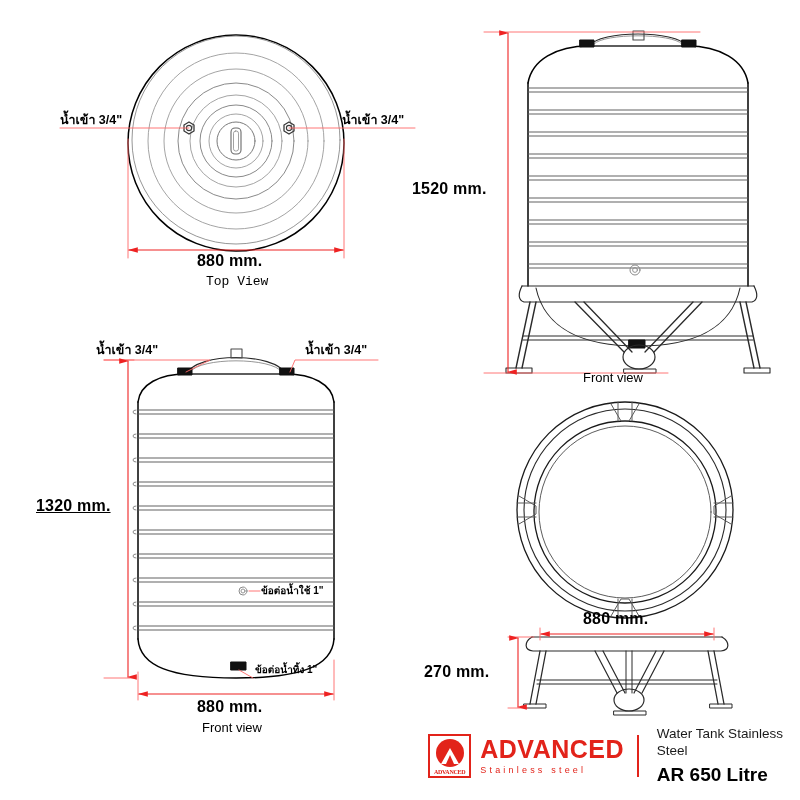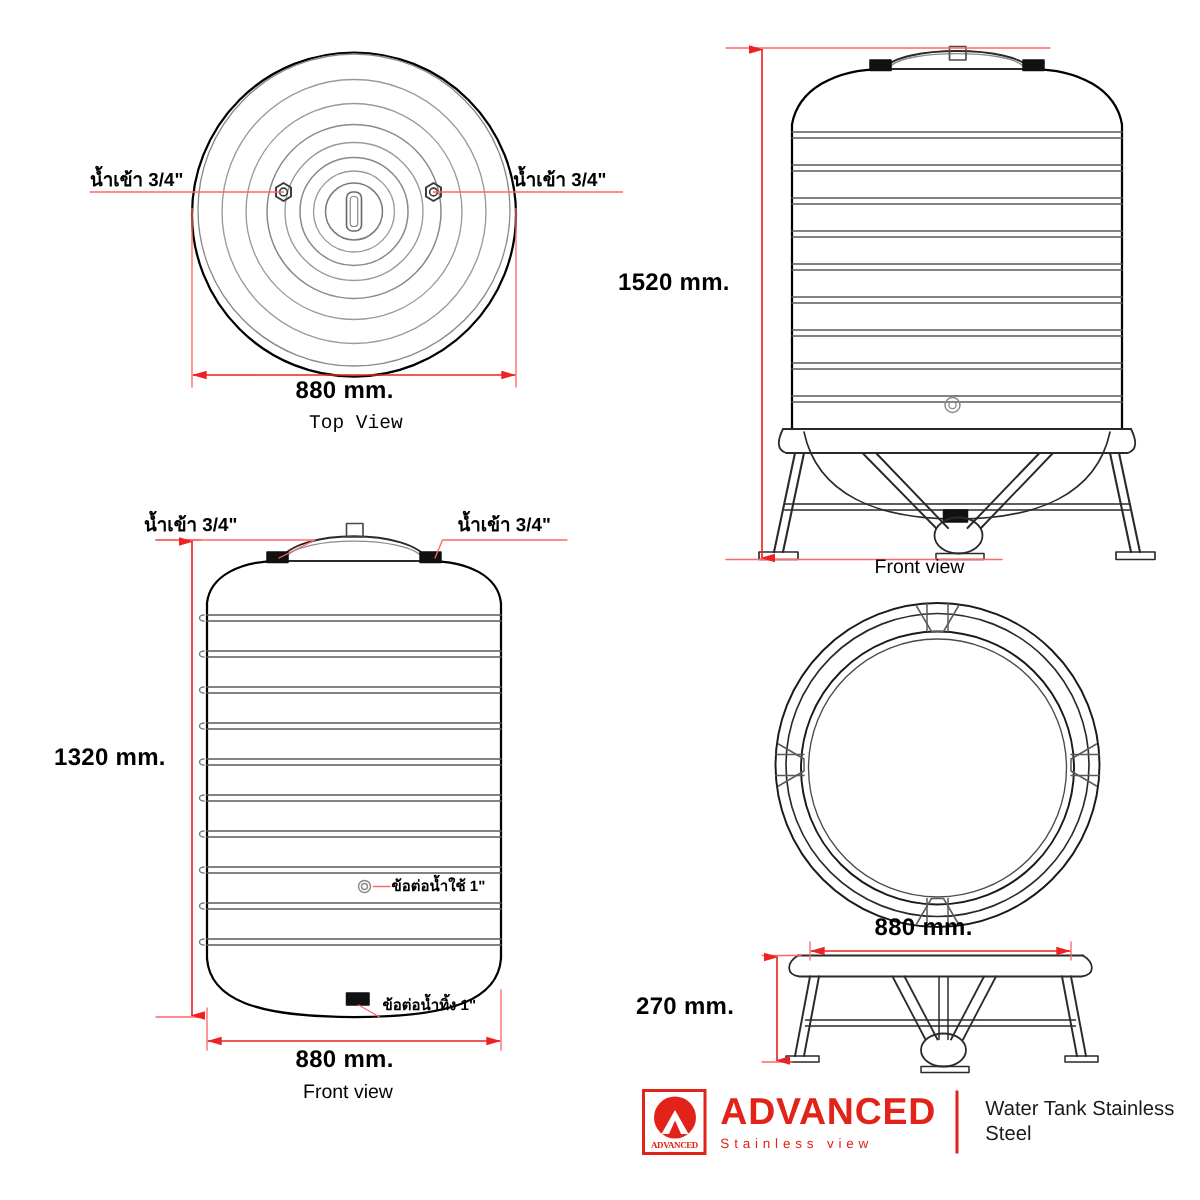--- a/index.html
+++ b/index.html
@@ -427,38 +427,39 @@
 
   <div class="lbl callout" style="left:60px; top:110px;">น้ำเข้า 3/4"</div>
   <div class="lbl callout" style="left:342px; top:110px;">น้ำเข้า 3/4"</div>
   <div class="lbl dim-value" style="left:197px; top:252px;">880 mm.</div>
   <div class="lbl view-name" style="left:206px; top:274px;font-family:Liberation Mono, monospace;">Top View</div>
 
   <div class="lbl callout" style="left:96px; top:340px;">น้ำเข้า 3/4"</div>
   <div class="lbl callout" style="left:305px; top:340px;">น้ำเข้า 3/4"</div>
   <div class="lbl callout-sm" style="left:261px; top:583px;">ข้อต่อน้ำใช้ 1"</div>
   <div class="lbl callout-sm" style="left:255px; top:662px;">ข้อต่อน้ำทิ้ง 1"</div>
-  <div class="lbl dim-value" style="left:36px; top:497px;">1320 mm.</div>
+  <div class="lbl dim-value" style="left:36px; top:497px;text-decoration:underline;">1320 mm.</div>
   <div class="lbl dim-value" style="left:197px; top:698px;">880 mm.</div>
   <div class="lbl view-name" style="left:202px; top:720px;">Front view</div>
 
   <div class="lbl dim-value" style="left:412px; top:180px;">1520 mm.</div>
   <div class="lbl view-name" style="left:583px; top:370px;">Front view</div>
 
   <div class="lbl dim-value" style="left:583px; top:610px;">880 mm.</div>
   <div class="lbl dim-value" style="left:424px; top:663px;">270 mm.</div>
 
   <div id="titleblock">
     <div class="logo-mark">
       <div class="logo-disc"></div>
       <div class="logo-word">ADVANCED</div>
     </div>
     <div class="brand-col">
       <div class="brand-name">ADVANCED</div>
-      <div class="brand-sub">Stainless  view</div>
+      <div class="brand-sub">Stainless  steel</div>
     </div>
     <div class="divider-bar"></div>
     <div class="prod-col">
       <div class="prod-kind">Water Tank Stainless Steel</div>
+      <div class="prod-model">AR 650 Litre</div>
     </div>
   </div>
 
 </div>
 
 </body></html>

